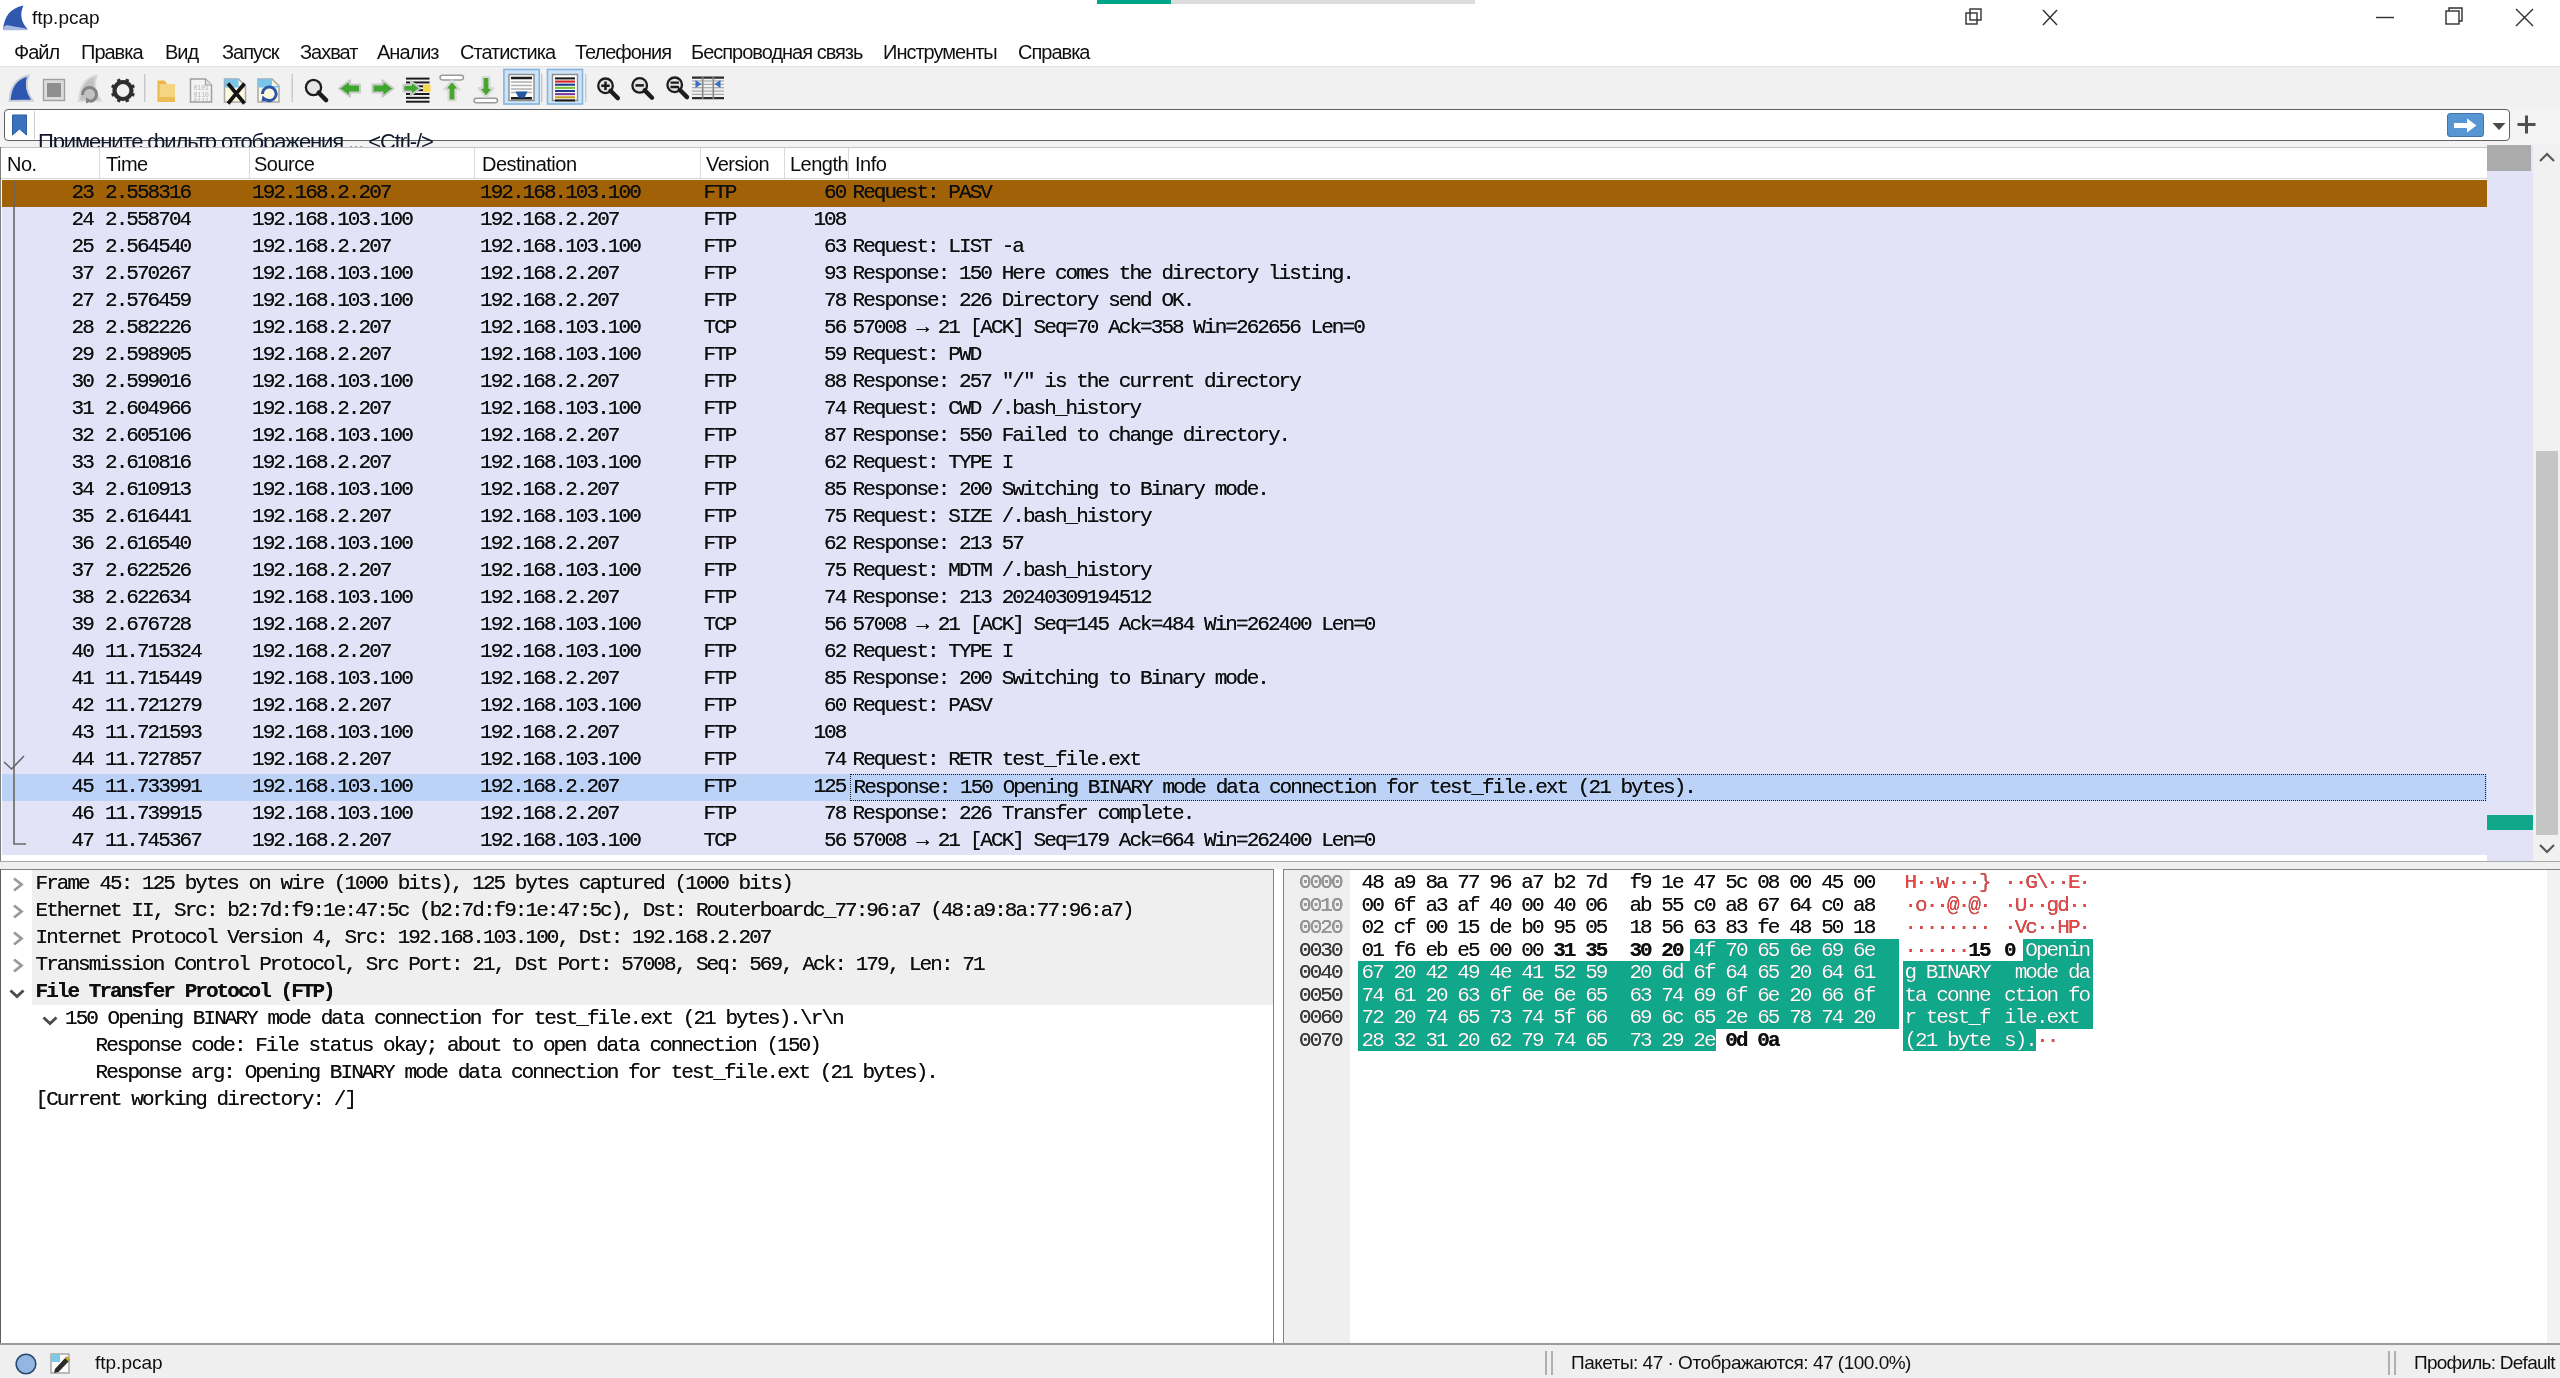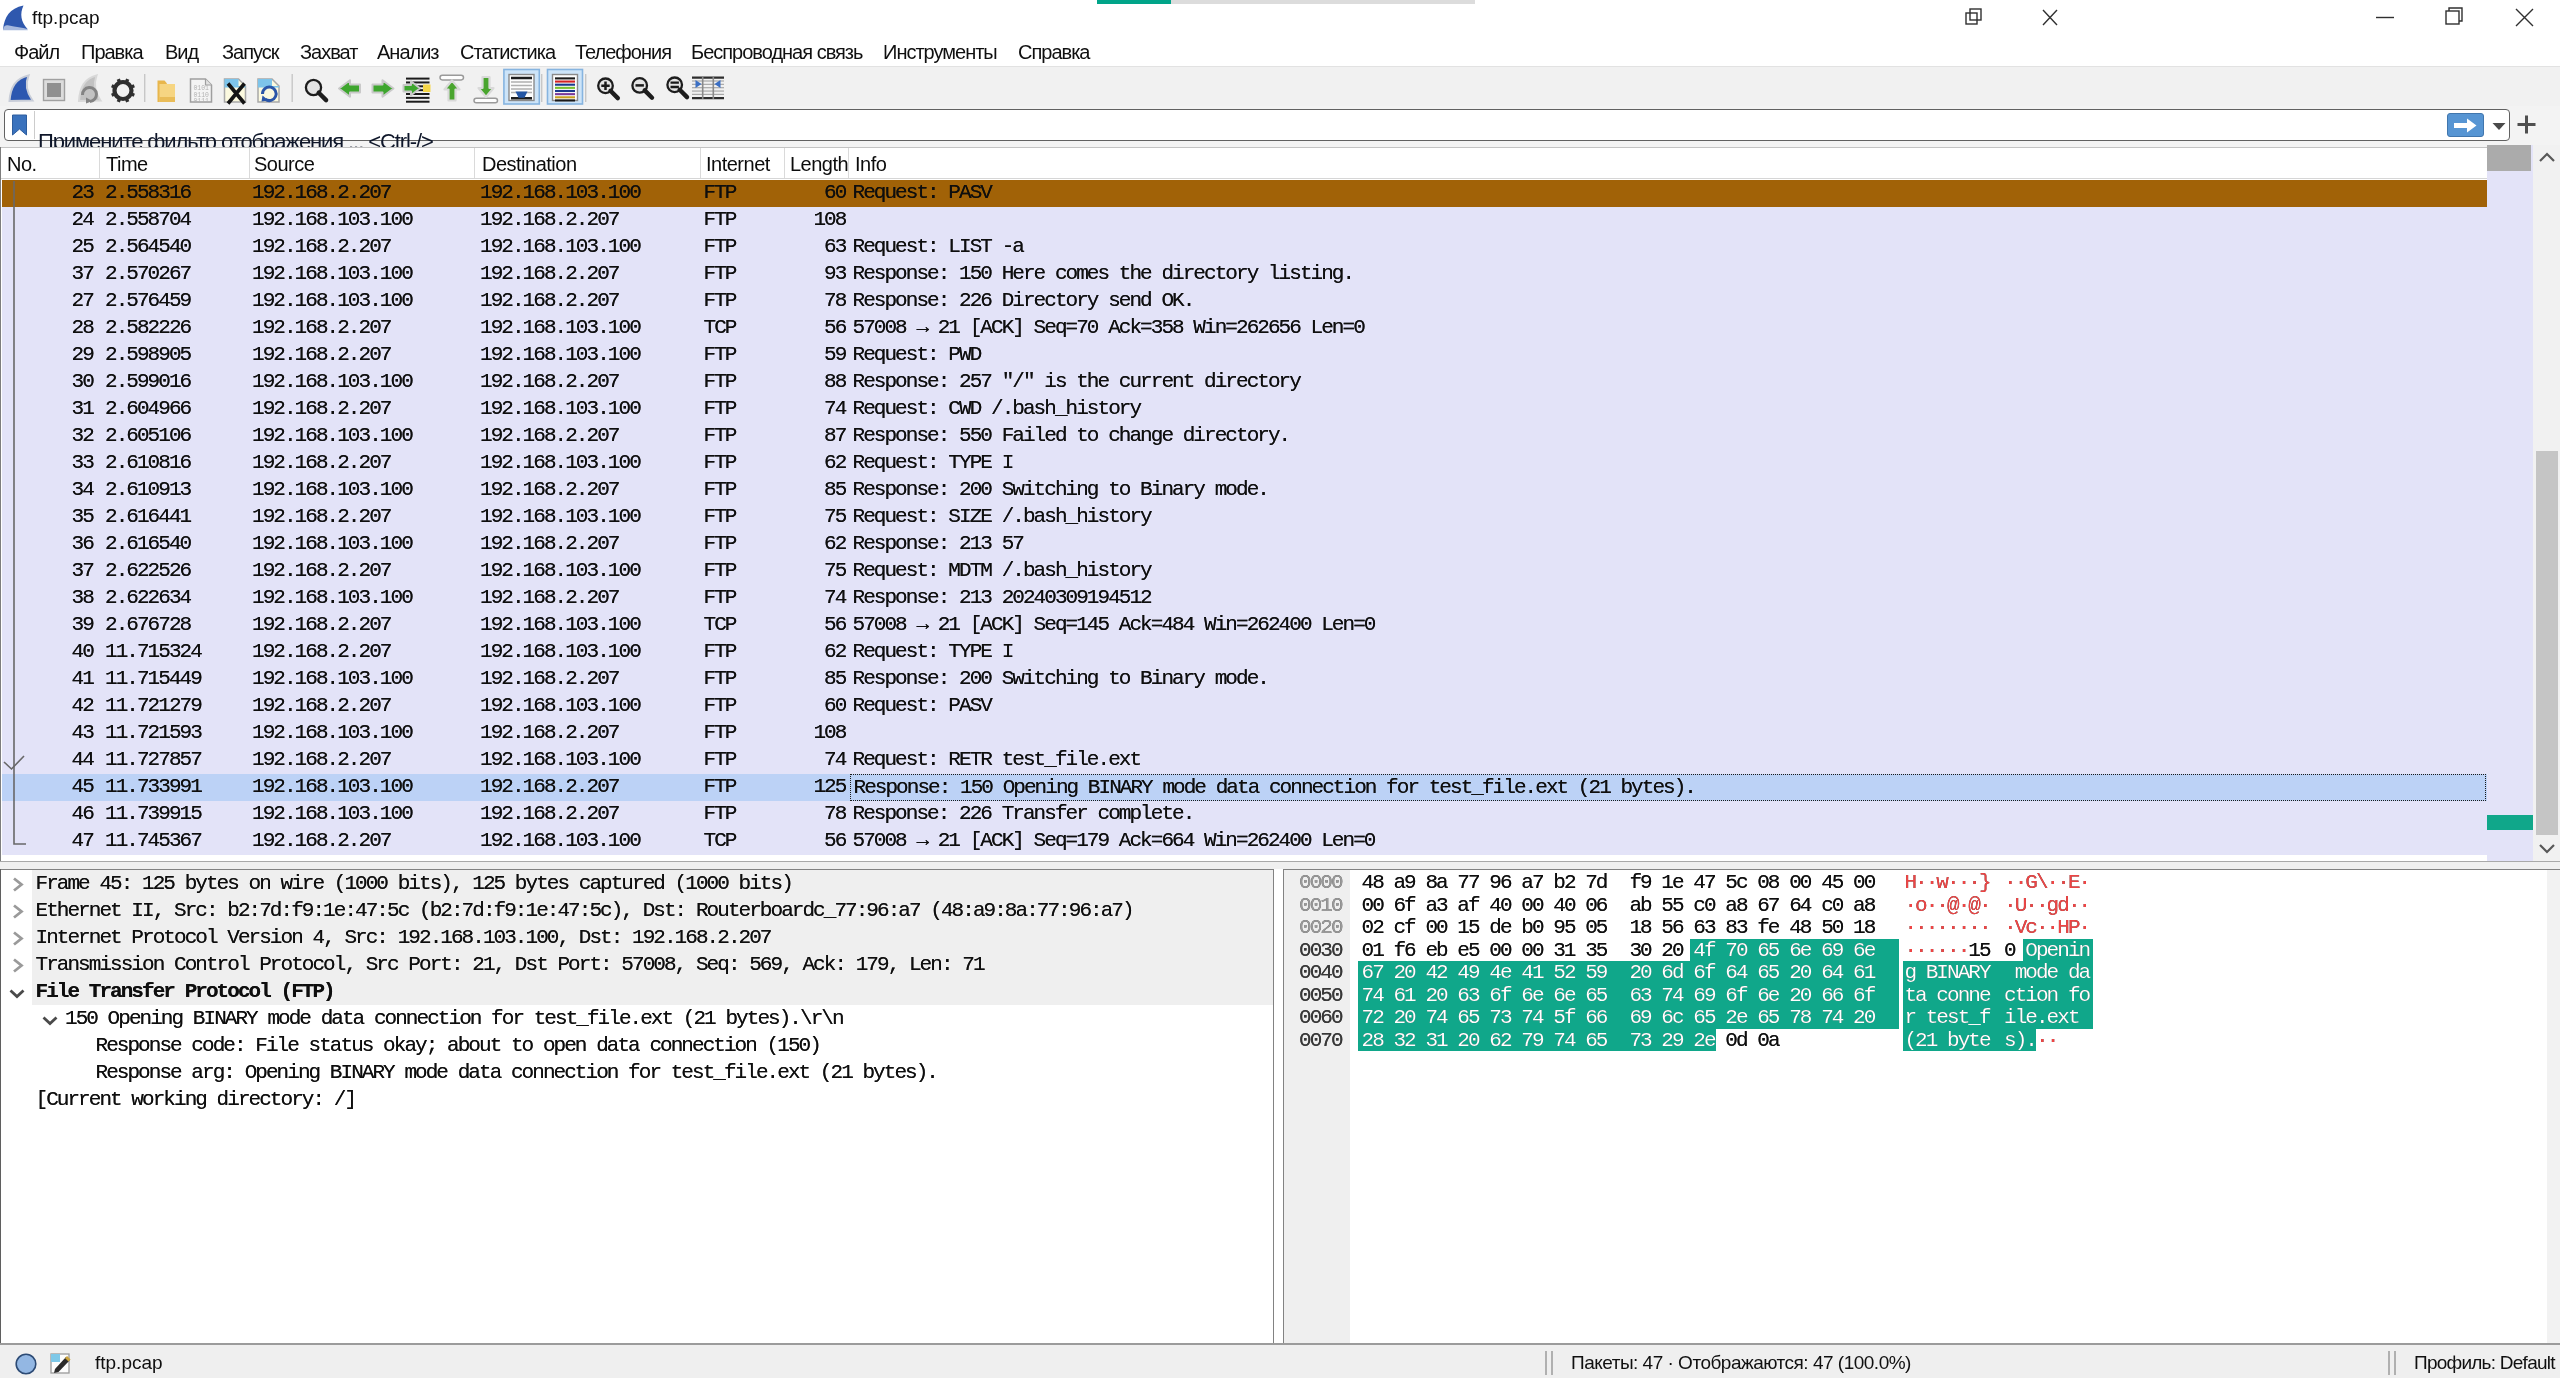--- a/index.html
+++ b/index.html
@@ -10,21 +10,21 @@
 .row{position:absolute;left:2px;width:2485px;height:27px;background:#e3e3f8;}
 .rtxt span{position:absolute;top:0;height:27px;line-height:26.5px;}
 .cno{left:69.5px}
 .ctm{left:103px}.csr{left:250px}.cds{left:478px}.cpr{left:701.5px}
 .cin{left:850.5px}
 .hseg{position:absolute;height:31px;line-height:33px;font-size:20px;letter-spacing:-0.5px;color:#0c0c0c;white-space:pre}
 .dline{position:absolute;height:27px;line-height:27.5px;left:0;width:2560px}
 .hxline{position:absolute;height:22.5px;line-height:23px}
 .hxline span{position:absolute;top:0;white-space:pre}
 .g{color:#9a9a9a}.dk{color:#383838}
-.hl{color:#fff}.bd{font-weight:normal}
+.hl{color:#fff}.bd{font-weight:bold}
 .dot{color:#ef4444}
 svg{position:absolute;overflow:visible}
 </style></head>
 <body>
 <div class="abs" style="left:1097px;top:0;width:74px;height:4px;background:#00a489"></div>
 <div class="abs" style="left:1171px;top:0;width:304px;height:4px;background:#dcdcdc"></div>
 <svg class="abs" style="left:0;top:0" width="2560" height="40">
     <g fill="none" stroke="#303030" stroke-width="1.4">
       <rect x="1966" y="13" width="11" height="11"></rect>
       <rect x="1970" y="9" width="11" height="11"></rect>
@@ -164,21 +164,21 @@
   </svg>
 <svg class="abs" style="left:2517px;top:115px" width="19" height="19">
     <path d="M9.5 0.5 v18 M0.5 9.5 h18" stroke="#4f4f4f" stroke-width="3"></path>
   </svg>
 <div class="abs" style="left:0;top:147px;width:2560px;height:1px;background:#c3c3c3"></div>
 <div class="abs" style="left:0;top:148px;width:2487px;height:31px;background:#fff;border-bottom:1px solid #d6d6d6"></div>
 <div class="hseg" style="left:7px;top:148px">No.</div>
 <div class="hseg" style="left:106px;top:148px">Time</div>
 <div class="hseg" style="left:254px;top:148px">Source</div>
 <div class="hseg" style="left:482px;top:148px">Destination</div>
-<div class="hseg" style="left:706px;top:148px">Internet</div>
+<div class="hseg" style="left:706px;top:148px">Version</div>
 <div class="hseg" style="left:790px;top:148px">Length</div>
 <div class="hseg" style="left:855px;top:148px">Info</div>
 <div class="abs" style="left:98.5px;top:148px;width:1px;height:30px;background:#dadada"></div>
 <div class="abs" style="left:249px;top:148px;width:1px;height:30px;background:#dadada"></div>
 <div class="abs" style="left:474px;top:148px;width:1px;height:30px;background:#dadada"></div>
 <div class="abs" style="left:700px;top:148px;width:1px;height:30px;background:#dadada"></div>
 <div class="abs" style="left:783.5px;top:148px;width:1px;height:30px;background:#dadada"></div>
 <div class="abs" style="left:847.5px;top:148px;width:1px;height:30px;background:#dadada"></div>
 <div class="abs" style="left:0;top:147px;width:1px;height:714px;background:#7d7d7d"></div>
 <div class="row mono rtxt" style="top:180px;background:#a16207"><span class="cno">23</span><span class="ctm">2.558316</span><span class="csr">192.168.2.207</span><span class="cds">192.168.103.100</span><span class="cpr">FTP</span><span style="left:822.0px">60</span><span class="cin">Request: PASV</span></div>

